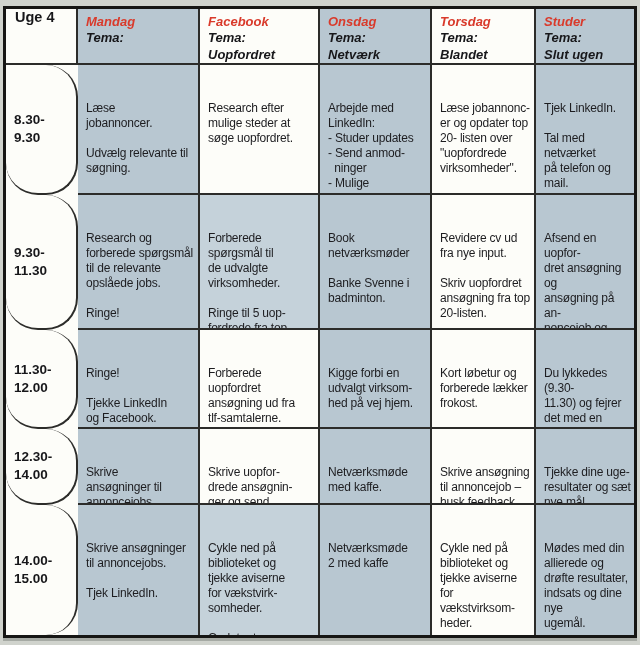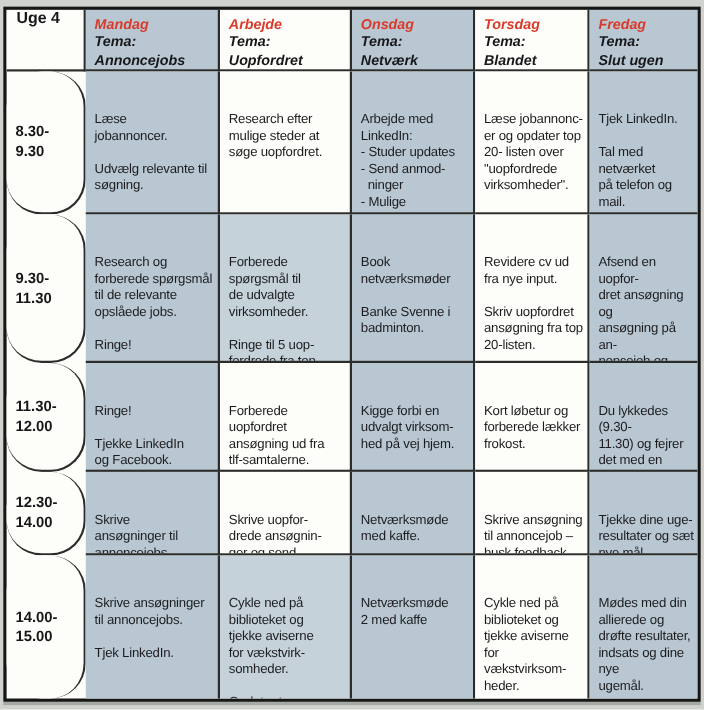--- a/index.html
+++ b/index.html
@@ -50,43 +50,42 @@
 
 <div class="sheet">
 
   <div class="cell corner">
       <span>Uge 4</span>
     </div>
 
   <div class="cell hdr blue">
     <span class="day" style="color:#d93a2b">Mandag</span>
     <span class="tema">Tema:</span>
-    <span class="theme">Annoncejobs</span>
   </div>
 
   <div class="cell hdr">
-    <span class="day" style="color:#d93a2b">Arbejde</span>
+    <span class="day" style="color:#d93a2b">Facebook</span>
     <span class="tema">Tema:</span>
     <span class="theme">Uopfordret</span>
   </div>
 
   <div class="cell hdr blue">
     <span class="day" style="color:#d93a2b">Onsdag</span>
     <span class="tema">Tema:</span>
     <span class="theme">Netværk</span>
   </div>
 
   <div class="cell hdr">
     <span class="day" style="color:#d93a2b">Torsdag</span>
     <span class="tema">Tema:</span>
     <span class="theme">Blandet</span>
   </div>
 
   <div class="cell hdr blue last-col">
-    <span class="day" style="color:#d93a2b">Fredag</span>
+    <span class="day" style="color:#d93a2b">Studer</span>
     <span class="tema">Tema:</span>
     <span class="theme">Slut ugen godt</span>
   </div>
 
   <div class="cell timecell">8.30-
 9.30</div>
   <div class="cell blue">
       <div class="cell-text">Læse
 jobannoncer.
 

